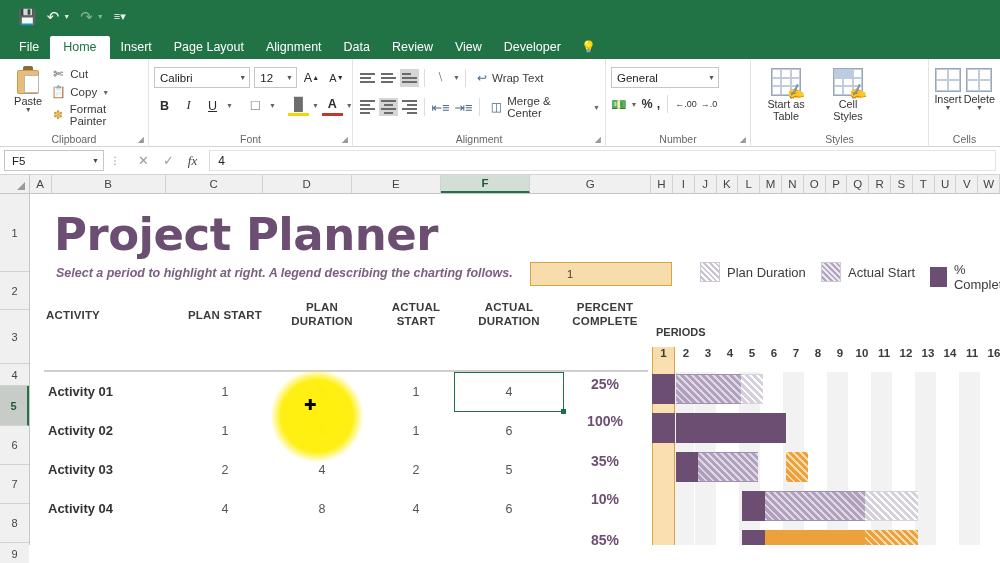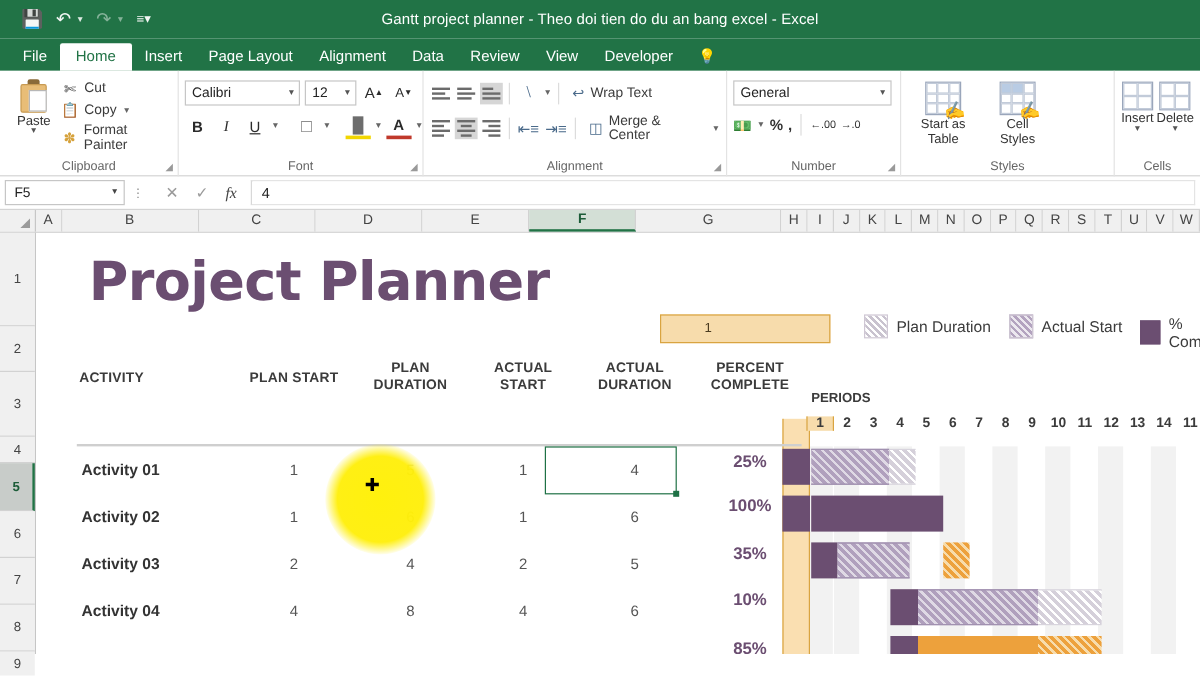--- a/index.html
+++ b/index.html
@@ -146,21 +146,21 @@
 
   
   .sheet { position:relative; height: 351px; display:flex; }
   .rowhdr { width:30px; background:#f0f0f0; border-right:1px solid #c6c6c6; }
   .rh { display:flex; align-items:center; justify-content:center;
      font-size: 11px; color:#444; border-bottom:1px solid #d2d2d2; background:#f0f0f0;}
   .rh.sel { background:#c8ccc9; color:#1c5c38; font-weight:bold; border-right:2px solid #217346;}
   .grid { flex:1; position:relative; background:#fff; overflow:hidden;}
 
   
-  .abs { position:absolute;margin-left:20px; }
+  .abs { position:absolute; }
   .bigtitle { font-size: 45px; color:#6b4e71; font-weight: bold; letter-spacing:-.5px;
      font-family:"DejaVu Sans", sans-serif; }
   .subtitle { font-size: 12.5px; color:#7a5f80; font-style: italic; font-weight: bold;}
   .phbox { background:#f7dcac; border:1px solid #d9a441;
      display:flex; align-items:center; height: 24px; padding: 0 8px; }
   .phlabel { font-size: 12px; font-weight:bold; color:#4a3b20; }
   .phval { font-size: 11px; color:#4a3b20; margin-left: 28px; }
   .legend { display:flex; align-items:center; gap: 7px; }
   .swatch { width:20px; height:20px; border:1px solid #cfc7d4; }
   .sw-plan { background: repeating-linear-gradient(45deg, #ffffff 0 2px, #c9c3cf 2px 4px); }
@@ -209,21 +209,20 @@
 
   <div class="titlebar">
     <div class="qat">
       <span class="qicon">💾</span>
       <span class="qicon">↶</span>
         <span class="caret">▼</span>
       <span class="qicon dim">↷</span>
         <span class="caret" style="opacity:.45">▼</span>
       <span class="qicon" style="font-size:11px">≡▾</span>
     </div>
-    <div class="titletext">Gantt project planner - Theo doi tien do du an bang excel - Excel</div>
   </div>
 
   <div class="tabsbar">
     <div class="tab">File</div>
     <div class="tab active">Home</div>
     <div class="tab">Insert</div>
     <div class="tab">Page Layout</div>
     <div class="tab">Alignment</div>
     <div class="tab">Data</div>
     <div class="tab">Review</div>
@@ -370,21 +369,21 @@
             <span class="mini-car">▼</span>
           </div>
         </div>
       </div>
       <div class="glabel">Alignment</div>
       <div class="gdialog">◢</div>
     </div>
 
     <div class="rgroup" style="width:145px">
       <div class="gbody" style="flex-direction:column; padding-top:4px;">
-        <div class="combo" style="width:132px">
+        <div class="combo" style="width:108px">
           <span class="cv">General</span>
           <span class="car">▼</span>
         </div>
         <div class="num-row2">
           <div class="num-btn" style="color:#c08a3e">💵</div>
           <span class="mini-car">▼</span>
           <div class="num-btn" style="font-weight:bold">
               <span>%</span>
             </div>
           <div class="num-btn" style="font-weight:bold">
@@ -536,20 +535,21 @@
       <div class="pcol-shade" style="left:709px;  top:178px; width:21px; height:174px;"></div>
       <div class="pcol-shade" style="left:753px;  top:178px; width:21px; height:174px;"></div>
       <div class="pcol-shade" style="left:797px;  top:178px; width:21px; height:174px;"></div>
       <div class="pcol-shade" style="left:841px;  top:178px; width:21px; height:174px;"></div>
       <div class="pcol-shade" style="left:885px;  top:178px; width:21px; height:174px;"></div>
       <div class="pcol-shade" style="left:929px;  top:178px; width:21px; height:174px;"></div>
 
       <div class="pcol-hl" style="left:622px; top:155px; width:23px; height:197px;"></div>
 
       <div class="abs bigtitle" style="left:24px; top:14px;">Project Planner</div>
+      <div class="abs subtitle" style="left:26px; top:72px;">Select a period to highlight at right.  A legend describing the charting follows.</div>
 
       <div class="abs phbox" style="left:500px; top:68px; width:142px;">
         <span class="phval">1</span>
       </div>
 
       <div class="abs legend" style="left:670px; top:68px;">
         <span class="swatch sw-plan"></span>
         <span class="legtext">Plan Duration</span>
       </div>
       <div class="abs legend" style="left:791px; top:68px;">

